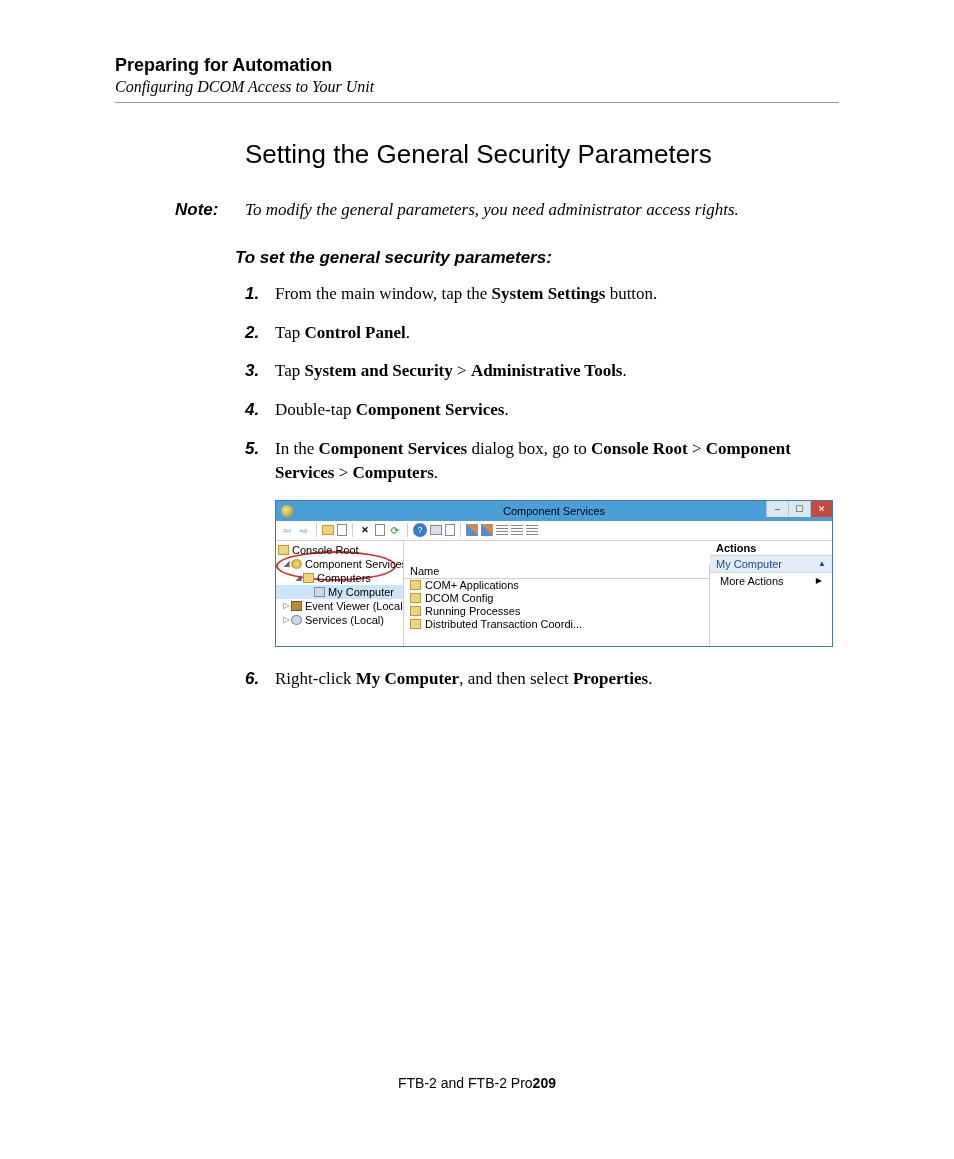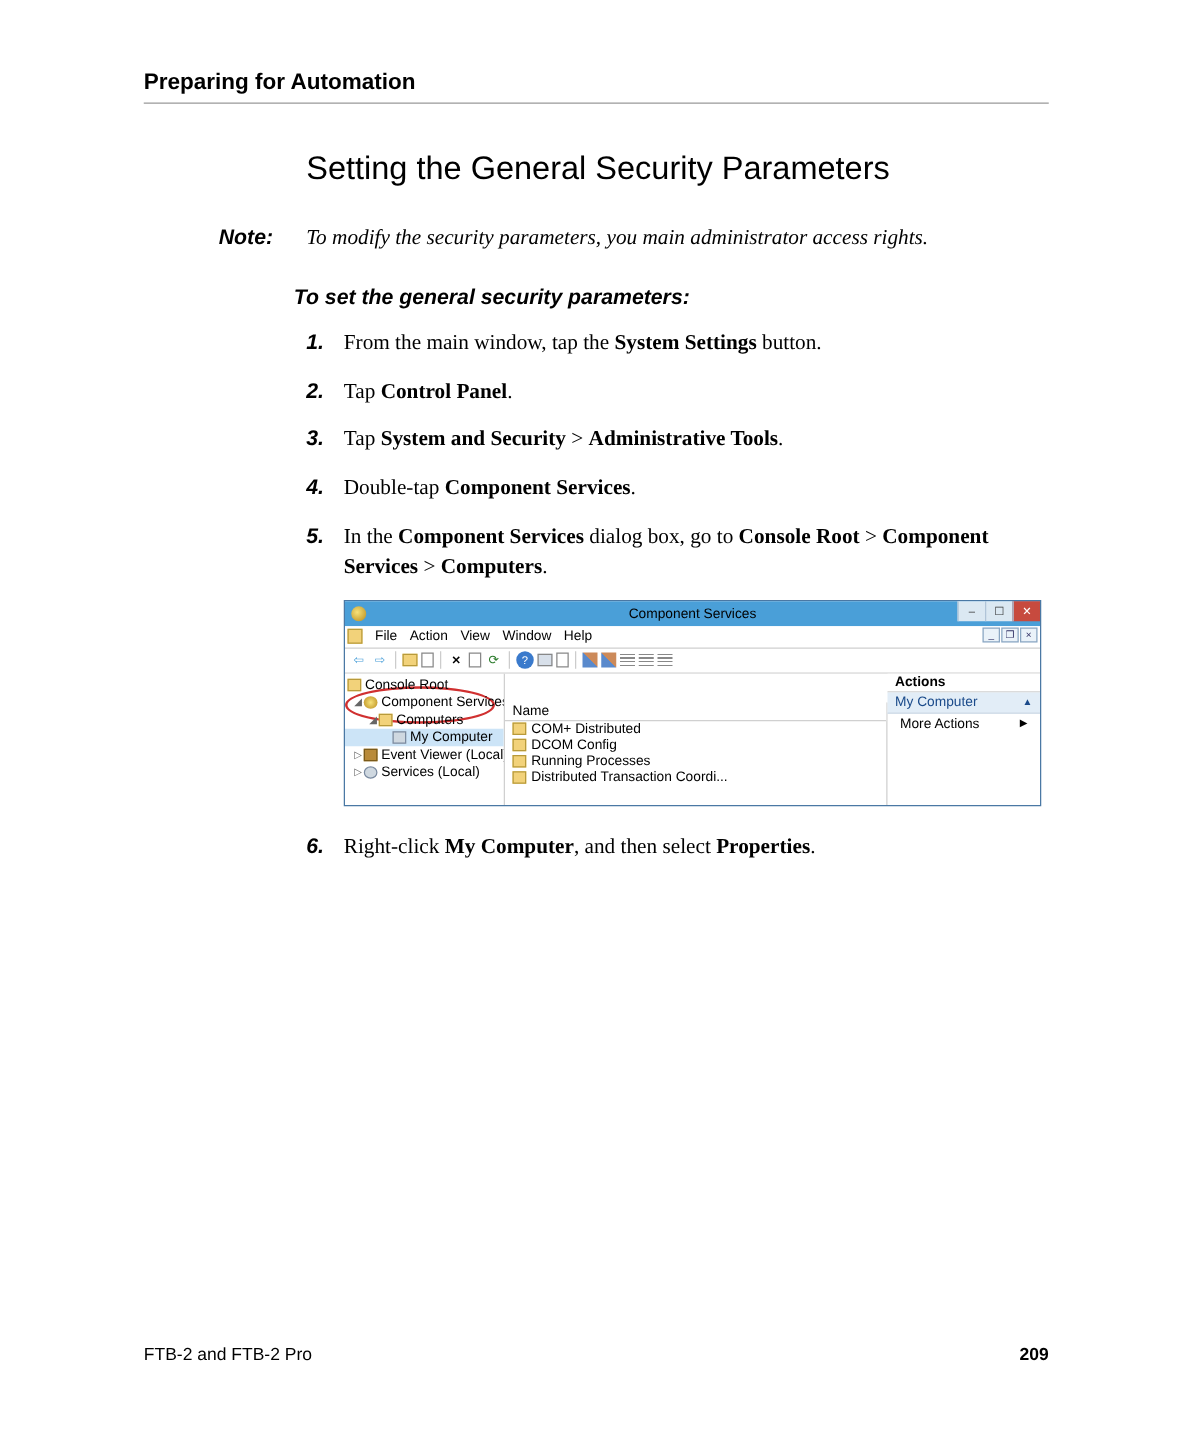--- a/index.html
+++ b/index.html
@@ -232,39 +232,40 @@
     padding:2px 10px;display:flex;justify-content:space-between;align-items:center;
   }
   .tri{font-size:8px;}
 
   .footer {
     position: absolute;
     bottom: 68px;
     left: 115px;
     right: 115px;
     display: flex;
-    justify-content: space-between;
+    justify-content: center;
     font-size: 14px;
     font-family: Arial, Helvetica, sans-serif;
   }
   .footer .pn { font-weight: bold; }
 </style>
 </head>
 <body>
 
 <div class="header-block">
   <div class="chapter-title">Preparing for Automation</div>
+  <div class="section-title">Configuring DCOM Access to Your Unit</div>
 </div>
 <hr class="header-rule">
 
 <div class="heading">Setting the General Security Parameters</div>
 
 <div class="note-row">
   <div class="note-label">Note:</div>
-  <div class="note-text">To modify the security parameters, you main administrator access rights.</div>
+  <div class="note-text">To modify the general parameters, you need administrator access rights.</div>
 </div>
 
 <div class="subhead">To set the general security parameters:</div>
 
 <ol class="steps">
   <li>
     <span class="step-num">1.</span>
     <span class="step-body"><span>From the main window, tap the </span><b>System Settings</b><span> button.</span></span>
   </li>
   <li>
@@ -286,33 +287,20 @@
 </ol>
 
 <div class="win">
   <div class="win-titlebar">
     <div class="win-icon"></div>
     <div class="win-title-text">Component Services</div>
     <div class="win-ctrl">
       <div class="win-btn">–</div>
       <div class="win-btn">☐</div>
       <div class="win-btn close">✕</div>
-    </div>
-  </div>
-  <div class="win-menubar">
-    <div class="mmc-icon"></div>
-    <span>File</span>
-    <span>Action</span>
-    <span>View</span>
-    <span>Window</span>
-    <span>Help</span>
-    <div class="mdi-ctrl">
-      <div class="mb">_</div>
-      <div class="mb">❐</div>
-      <div class="mb">×</div>
     </div>
   </div>
   <div class="win-toolbar">
     <div class="tb arrow-l"></div>
     <div class="tb arrow-r"></div>
     <div class="tb-sep"></div>
     <div class="tb folder"></div>
     <div class="tb page"></div>
     <div class="tb-sep"></div>
     <div class="tb x"></div>
@@ -358,21 +346,21 @@
       <div class="tree-row" style="padding-left:6px;">
         <span class="expander">▷</span>
         <span class="tree-ico ico-svc"></span>
         <span>Services (Local)</span>
       </div>
     </div>
     <div class="list-pane">
       <div class="list-head">Name</div>
       <div class="list-row">
           <span class="list-ico"></span>
-          <span>COM+ Distributed</span>
+          <span>COM+ Applications</span>
         </div>
       <div class="list-row">
           <span class="list-ico"></span>
           <span>DCOM Config</span>
         </div>
       <div class="list-row">
           <span class="list-ico"></span>
           <span>Running Processes</span>
         </div>
       <div class="list-row">

